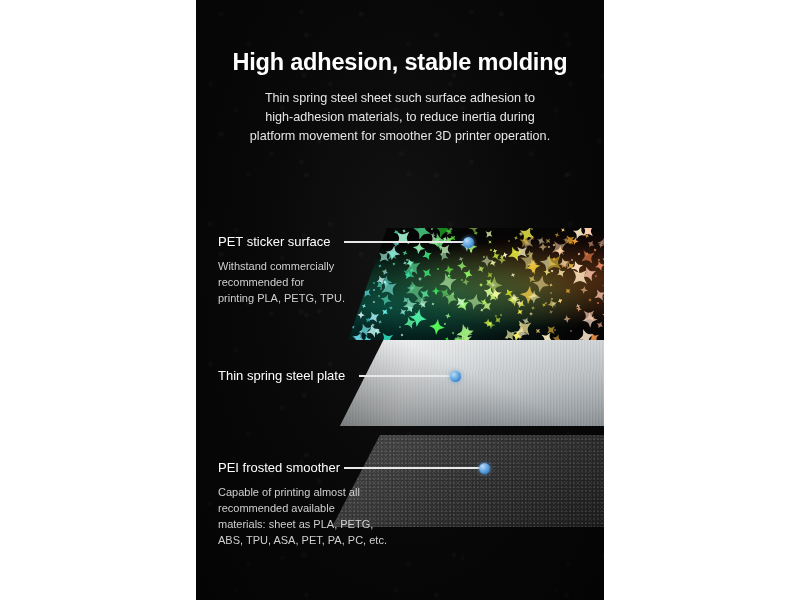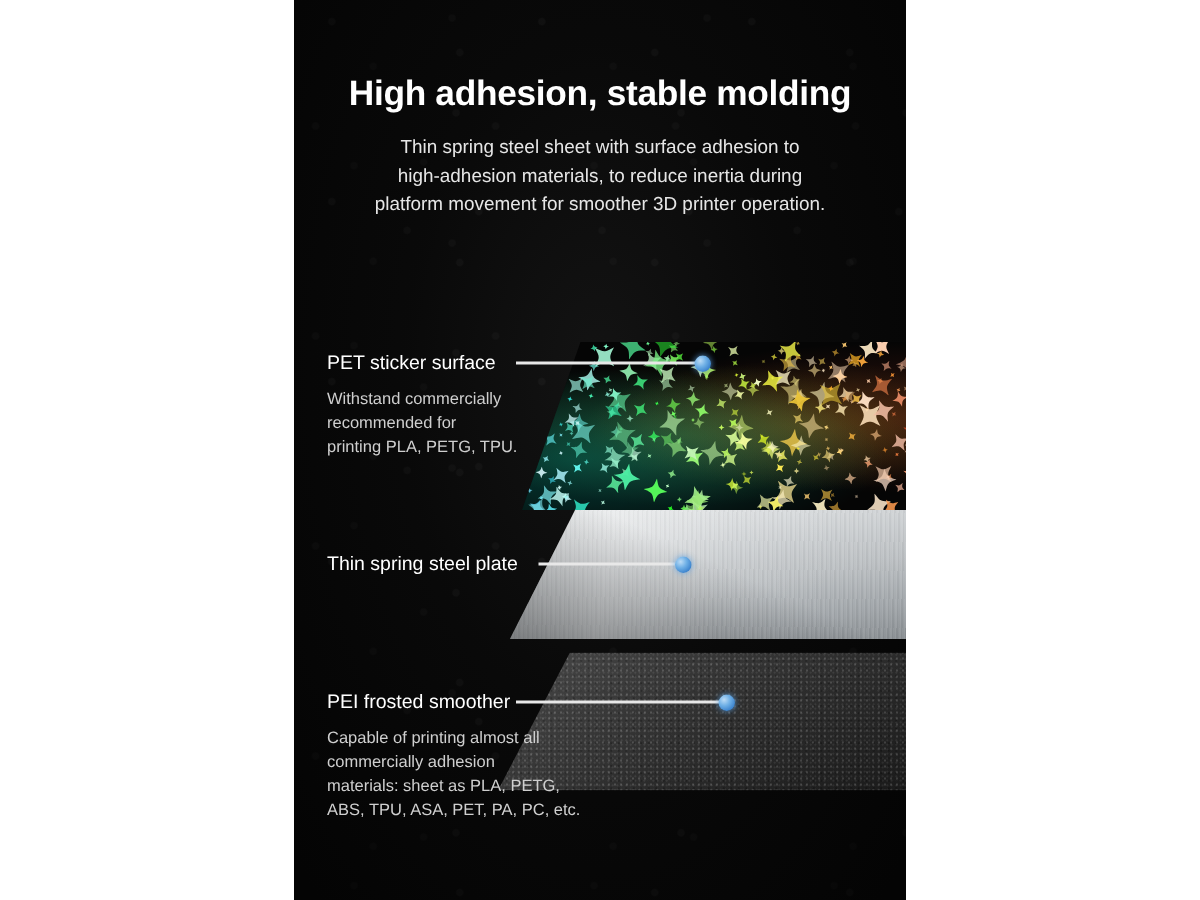--- a/index.html
+++ b/index.html
@@ -217,21 +217,21 @@
 <body>
 
 <div id="panel">
 
   <div id="panel-noise"></div>
   <div id="panel-vignette"></div>
 
   <div id="header">
     <div id="title">High adhesion, stable molding</div>
     <div id="subtitle">
-      <div>Thin spring steel sheet with surface adhesion to</div>
+      <div>Thin spring steel sheet such surface adhesion to</div>
       <div>high-adhesion materials, to reduce inertia during</div>
       <div>platform movement for smoother 3D printer operation.</div>
     </div>
   </div>
 
   <div class="layer" id="layer-pet">
     <div id="pet-glow"></div>
     <div id="pet-sparkles">
         <div class="spark" style="left: 25.3px; top: 97.1px; opacity: 0.97; transform: translate(-50%, -50%) rotate(77deg);">
           <svg width="3.8" height="3.8" viewBox="0 0 3.8 3.8">
@@ -1615,21 +1615,21 @@
   </div>
   <div class="leader" style="left:163px; top:370px;">
     <div class="leader-line" style="width:92px;"></div>
     <div class="leader-dot"></div>
   </div>
 
   <div class="callout" style="left:22px; top:460px;">
     <div class="callout-label">PEI frosted smoother</div>
     <div class="callout-desc">
       <div>Capable of printing almost all</div>
-      <div>commercially adhesion</div>
+      <div>recommended available</div>
       <div>materials: sheet as PLA, PETG,</div>
       <div>ABS, TPU, ASA, PET, PA, PC, etc.</div>
     </div>
   </div>
   <div class="leader" style="left:148px; top:462px;">
     <div class="leader-line" style="width:136px;"></div>
     <div class="leader-dot"></div>
   </div>
 
 </div>

